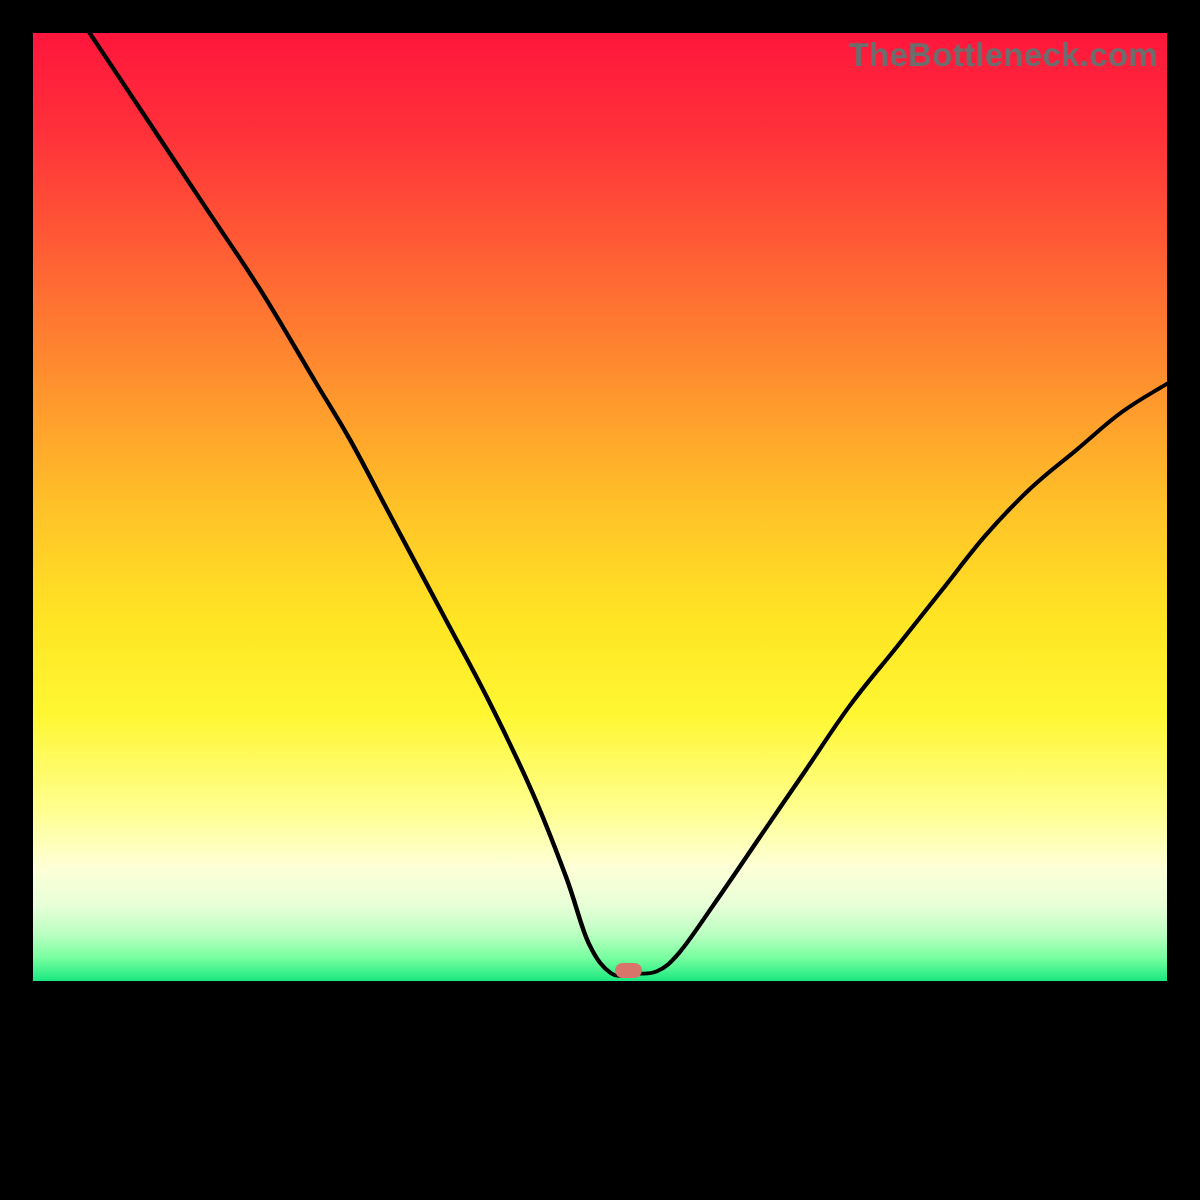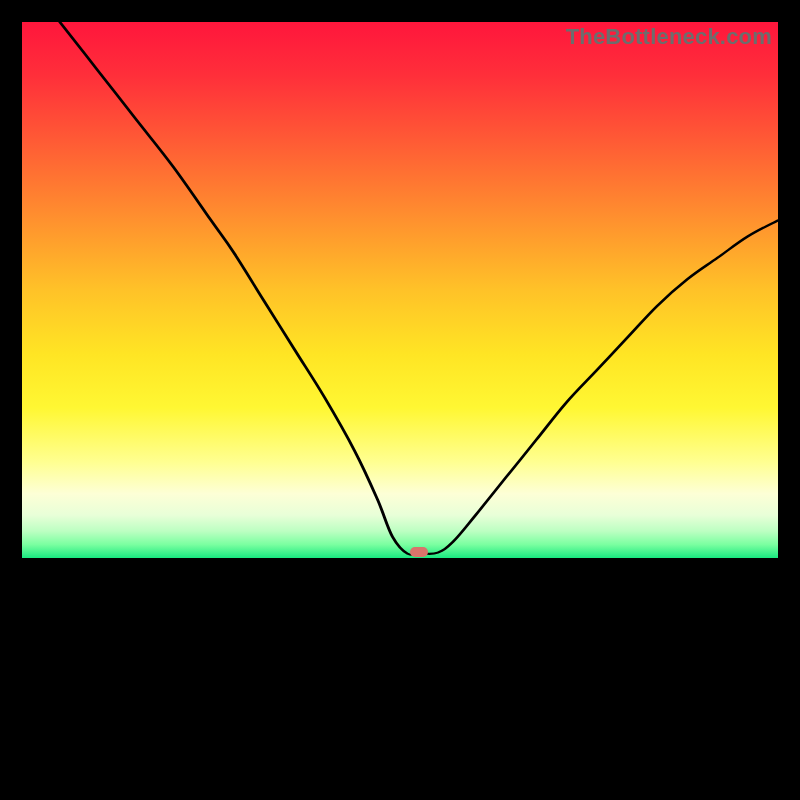--- a/index.html
+++ b/index.html
@@ -8,21 +8,21 @@
     position: relative;
     width: 800px;
     height: 800px;
     background: #000;
   }
   .plot-area {
     position: absolute;
     left: 22px;
     top: 22px;
     width: 756px;
-    height: 536px;
+    height: 632px;
     overflow: hidden;
   }
   .watermark {
     position: absolute;
     top: 2px;
     right: 6px;
     font-family: Arial, Helvetica, sans-serif;
     font-size: 22px;
     font-weight: 600;
     color: #6d6d6d;

